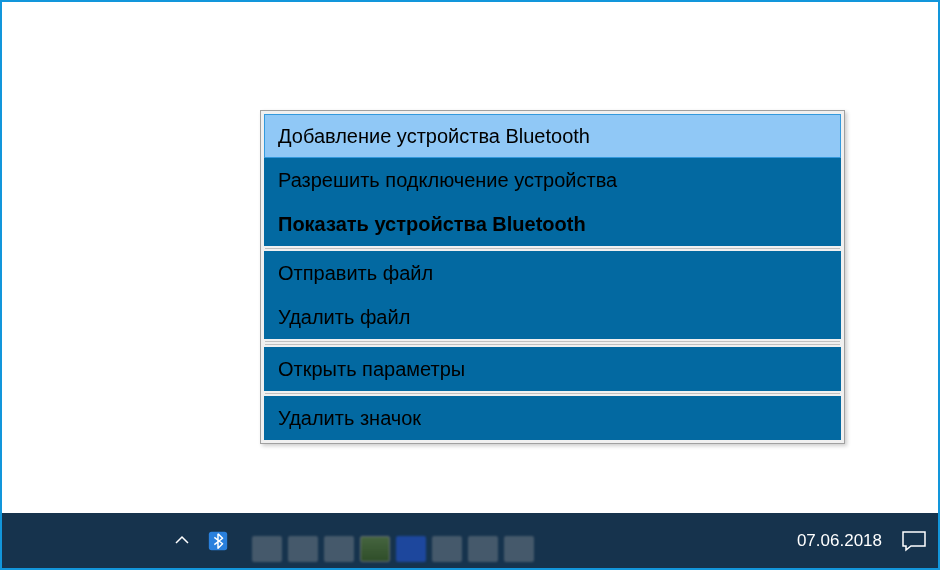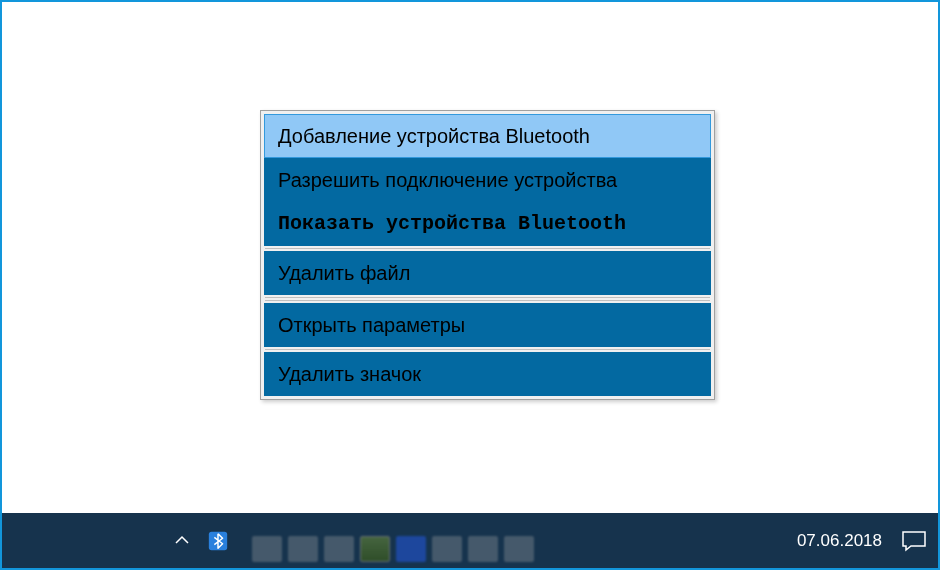--- a/index.html
+++ b/index.html
@@ -13,42 +13,41 @@
       font-family: 'Segoe UI', Tahoma, sans-serif;
       background: #ffffff;
       position: relative;
       border: 2px solid #1296db;
       overflow: hidden;
     }
     .context-menu {
       position: absolute;
       left: 258px;
       top: 108px;
-      width: 455px;
+      width: 585px;
       background: #f0f0f0;
       border: 1px solid #a0a0a0;
       box-shadow: 2px 2px 4px rgba(0,0,0,0.2);
       padding: 3px;
     }
     .menu-item {
       padding: 8px 14px;
       font-size: 20px;
       color: #000000;
       cursor: default;
       line-height: 1.4;
       background: #0369a1;
     }
     .menu-item.highlighted {
       background: #90c8f6;
       border: 1px solid #3399dd;
       padding: 7px 13px;
     }
     .menu-item.bold {
       font-weight: bold;
-      font-family: Liberation Mono, monospace;
     }
     .menu-separator {
       height: 1px;
       background: #c0c0c0;
       margin: 2px 1px;
     }
     .taskbar {
       position: absolute;
       left: 0;
       right: 0;
@@ -131,20 +130,23 @@
     <span>Добавление устройства Bluetooth</span>
   </div>
   <div class="menu-item">
     <span>Разрешить подключение устройства</span>
   </div>
   <div class="menu-item bold">
     <span>Показать устройства Bluetooth</span>
   </div>
   <div class="menu-separator"></div>
   <div class="menu-item">
+    <span>Отправить файл</span>
+  </div>
+  <div class="menu-item">
     <span>Удалить файл</span>
   </div>
   <div class="menu-separator"></div>
   <div class="menu-separator"></div>
   <div class="menu-item">
     <span>Открыть параметры</span>
   </div>
   <div class="menu-separator"></div>
   <div class="menu-item">
     <span>Удалить значок</span>

